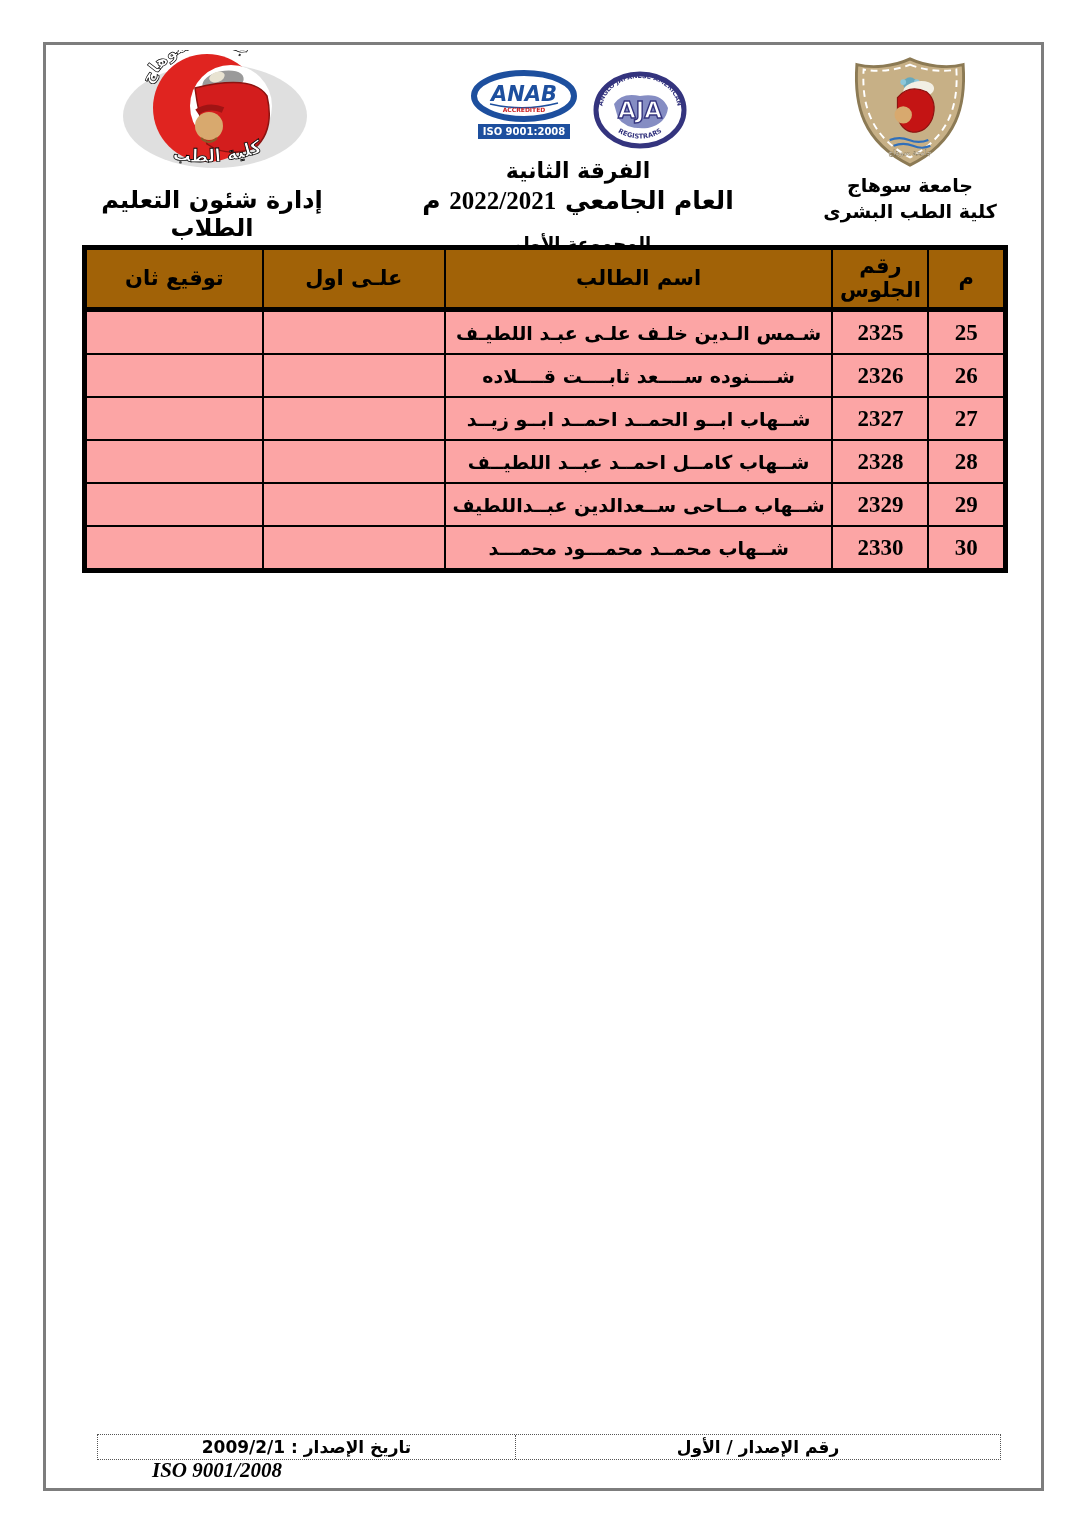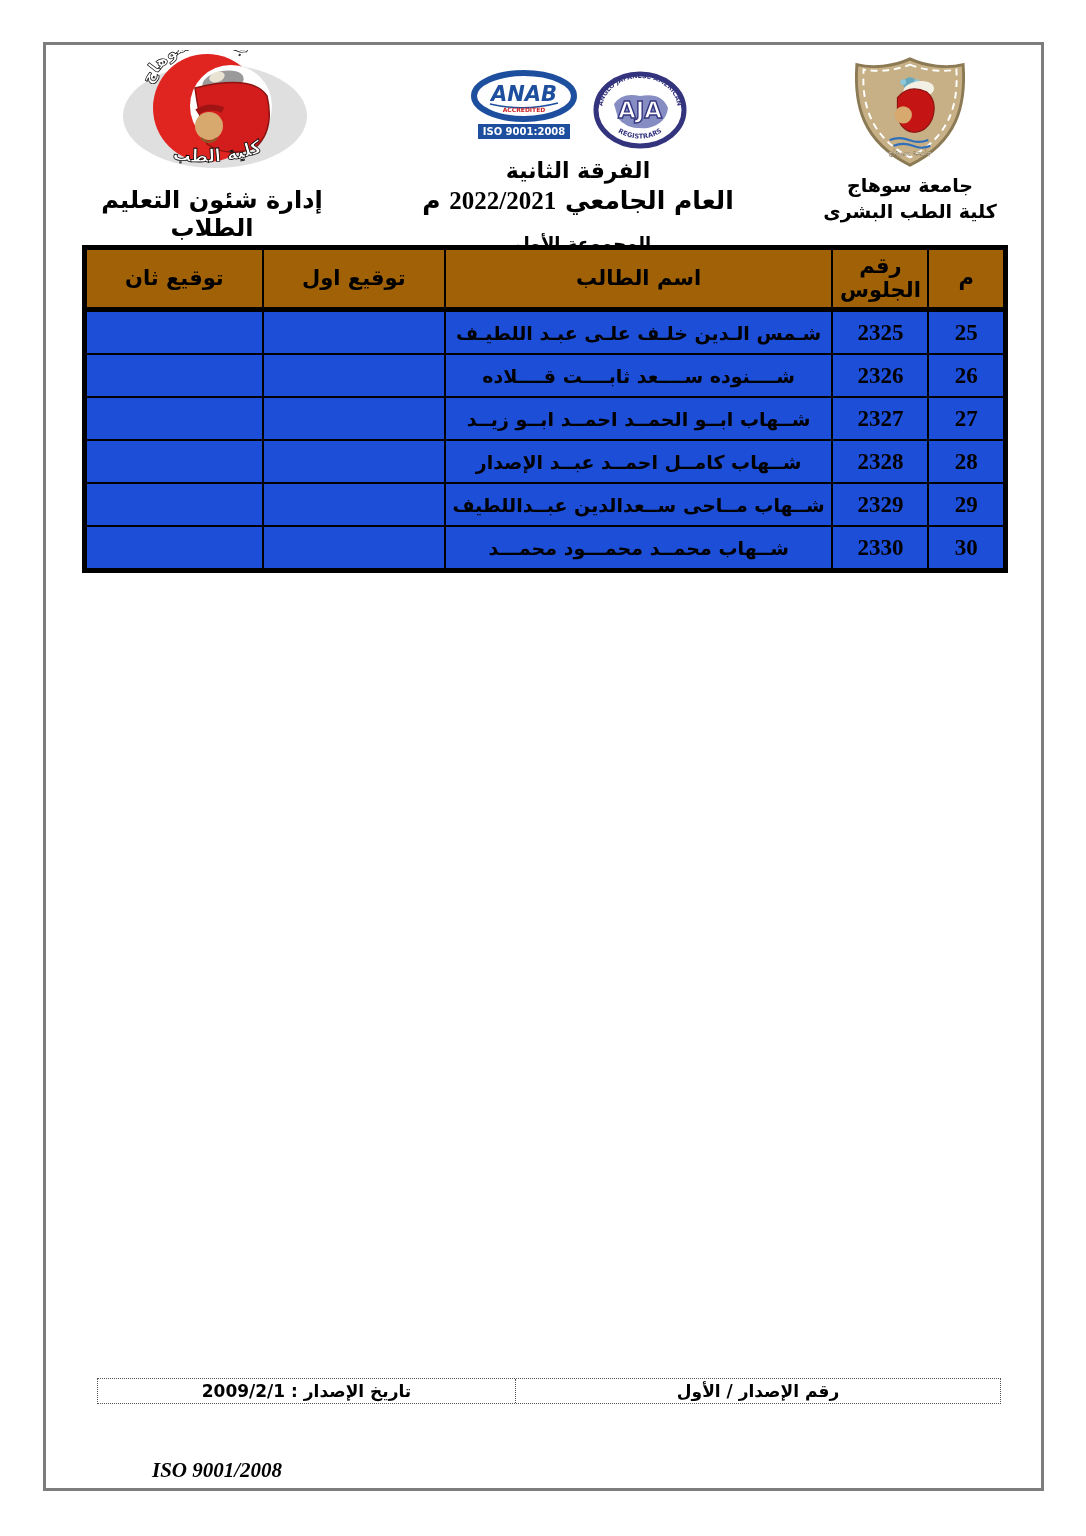--- a/index.html
+++ b/index.html
@@ -21,26 +21,26 @@
   .hdr-right{position:absolute;left:800px;top:55px;width:220px;text-align:center;}
   .hdr-right .uni,.hdr-right .fac{font-size:19px;font-weight:bold;direction:rtl;line-height:1.35;}
 
   
   table.roster{position:absolute;left:82px;top:245px;width:926px;border-collapse:collapse;
                table-layout:fixed;border:5px solid #000;}
   .roster th{background:#a16207;border:2px solid #000;border-top:5px solid #000;
              border-bottom:5px solid #000;height:55px;font-size:21px;font-weight:bold;
              white-space:pre-line;line-height:1.12;text-align:center;vertical-align:middle;}
   .roster td{border:2px solid #000;height:39px;text-align:center;vertical-align:middle;
-             font-weight:bold;background:#1d4ed8;}
+             font-weight:bold;background:#fca5a5;}
   .roster td.c-idx,.roster td.c-seat{font-family:"Liberation Serif",serif;font-size:23px;}
   .roster td.c-name{font-size:19px;direction:rtl;}
 
   
-  .footer{position:absolute;left:97px;top:1378px;width:904px;height:26px;display:flex;
+  .footer{position:absolute;left:97px;top:1434px;width:904px;height:26px;display:flex;
           border:1px dotted #555;box-sizing:border-box;font-size:17px;font-weight:bold;}
   .footer .cell{display:flex;align-items:center;justify-content:center;direction:rtl;}
   .footer .date{width:418px;border-right:1px dotted #555;box-sizing:border-box;}
   .footer .issue{flex:1;}
   .iso{position:absolute;left:152px;top:1458px;font-family:"Liberation Serif",serif;
        font-style:italic;font-weight:bold;font-size:21px;}
 
   svg text{font-family:"DejaVu Sans","Liberation Sans",sans-serif;}
 </style>
 </head>
@@ -135,21 +135,21 @@
         <col style="width:387px">
       <col style="width:182px">
         <col style="width:178px">
     </colgroup>
     <thead>
       <tr>
         <th>م</th>
         <th>رقم
 الجلوس</th>
         <th>اسم الطالب</th>
-        <th>توقيع اول</th>
+        <th>علـى اول</th>
         <th>توقيع ثان</th>
       </tr>
     </thead>
     <tbody id="roster-body">
         <tr>
           <td class="c-idx">25</td>
           <td class="c-seat">2325</td>
           <td class="c-name">شـمس الـدين  خلـف علـى  عبـد اللطيـف</td>
           <td class="c-sig"></td>
           <td class="c-sig"></td>
@@ -164,21 +164,21 @@
         <tr>
           <td class="c-idx">27</td>
           <td class="c-seat">2327</td>
           <td class="c-name">شــهاب ابــو الحمــد احمــد ابــو زيــد</td>
           <td class="c-sig"></td>
           <td class="c-sig"></td>
         </tr>
         <tr>
           <td class="c-idx">28</td>
           <td class="c-seat">2328</td>
-          <td class="c-name">شــهاب كامــل احمــد عبــد الإصدار</td>
+          <td class="c-name">شــهاب كامــل احمــد عبــد اللطيــف</td>
           <td class="c-sig"></td>
           <td class="c-sig"></td>
         </tr>
         <tr>
           <td class="c-idx">29</td>
           <td class="c-seat">2329</td>
           <td class="c-name">شــهاب مــاحى ســعدالدين عبــداللطيف</td>
           <td class="c-sig"></td>
           <td class="c-sig"></td>
         </tr>

